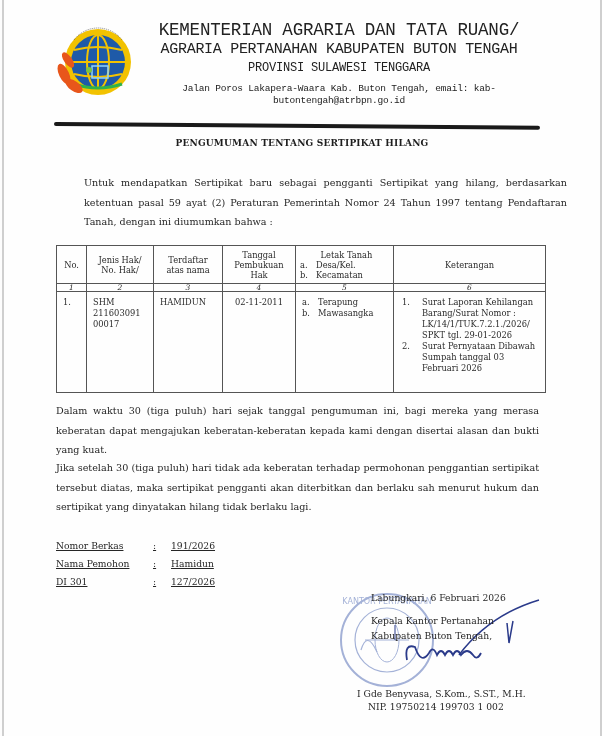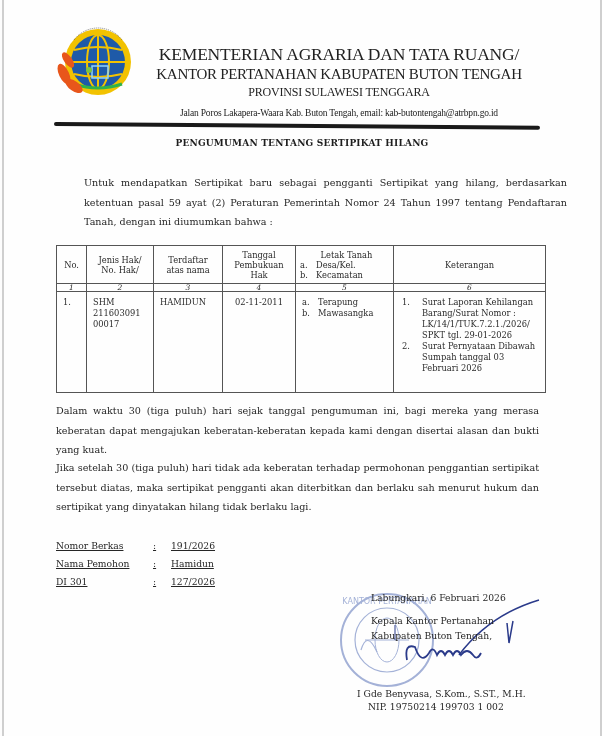--- a/index.html
+++ b/index.html
@@ -11,21 +11,21 @@
       position: relative;
     }
     .page {
       position: absolute; left: 2px; top: 0; width: 596px; height: 736px;
       background: #fefefe;
       border-left: 2px solid #cfcfcf;
       border-right: 2px solid #cfcfcf;
     }
     
     .logo { position: absolute; left: 48px; top: 22px; width: 86px; height: 86px; }
-    .kop { position: absolute; left: 150px; top: 20px; width: 370px; text-align: center; font-family: Liberation Serif, serif; color: #222; margin-top: 24px; }
+    .kop { position: absolute; left: 150px; top: 20px; width: 370px; text-align: center; font-family: Liberation Mono, monospace; color: #222; }
     .kop .l1 { font-size: 17.5px; line-height: 20px; letter-spacing: -0.2px; }
     .kop .l2 { font-size: 17.5px; line-height: 20px; letter-spacing: -0.2px; }
     .kop .l3 { font-size: 15px; line-height: 18px; letter-spacing: -0.3px; margin-top: 1px; }
     .kop .l4 { font-size: 12px; line-height: 18px; letter-spacing: -0.2px; }
     .kop .addr { font-size: 9.5px; line-height: 12px; margin-top: 6px; letter-spacing: -0.2px; }
     .rule { position: absolute; left: 50px; top: 122px; width: 486px; height: 4px; background: #1a1a1a; transform: rotate(0.45deg); transform-origin: left center; border-radius: 2px; }
 
     
     .title { position: absolute; left: 0; width: 100%; top: 138px; text-align: center; font-family: "DejaVu Serif", serif; font-weight: bold; font-size: 9px; letter-spacing: 0.2px; }
     .nomor { position: absolute; left: 0; width: 100%; top: 151px; text-align: center; font-family: "DejaVu Serif", serif; font-size: 9.5px; }
@@ -88,21 +88,21 @@
     <g fill="#e8561b">
       <ellipse cx="12" cy="52" rx="5" ry="11" transform="rotate(-25 12 52)"></ellipse>
       <ellipse cx="16" cy="38" rx="4" ry="9" transform="rotate(-35 16 38)"></ellipse>
       <ellipse cx="22" cy="64" rx="5" ry="10" transform="rotate(-55 22 64)"></ellipse>
     </g>
     <path d="M22 18 A30 30 0 0 1 70 18" stroke="#333" stroke-width="0.6" fill="none" stroke-dasharray="1 1"></path>
   </svg>
 
   <div class="kop">
     <div class="l1">KEMENTERIAN AGRARIA DAN TATA RUANG/</div>
-    <div class="l3">KANTOR PERTANAHAN KABUPATEN BUTON TENGAH</div>
+    <div class="l3">AGRARIA PERTANAHAN KABUPATEN BUTON TENGAH</div>
     <div class="l4">PROVINSI SULAWESI TENGGARA</div>
     <div class="addr">Jalan Poros Lakapera-Waara Kab. Buton Tengah, email: kab-butontengah@atrbpn.go.id</div>
   </div>
   <div class="rule"></div>
 
   <div class="title">PENGUMUMAN TENTANG SERTIPIKAT HILANG</div>
 
   <div class="para p1">Untuk mendapatkan Sertipikat baru sebagai pengganti Sertipikat yang hilang, berdasarkan ketentuan pasal 59 ayat (2) Peraturan Pemerintah Nomor 24 Tahun 1997 tentang Pendaftaran Tanah, dengan ini diumumkan bahwa :</div>
 
   <table class="grid">

